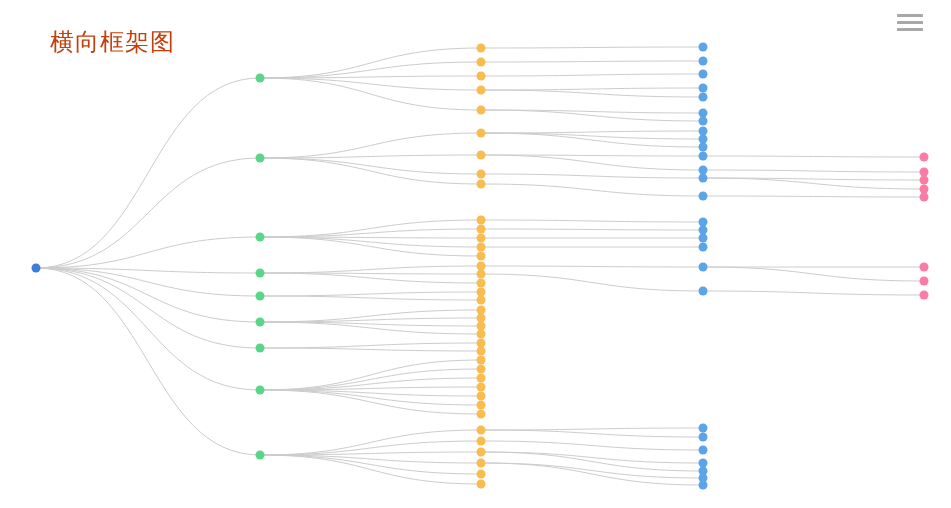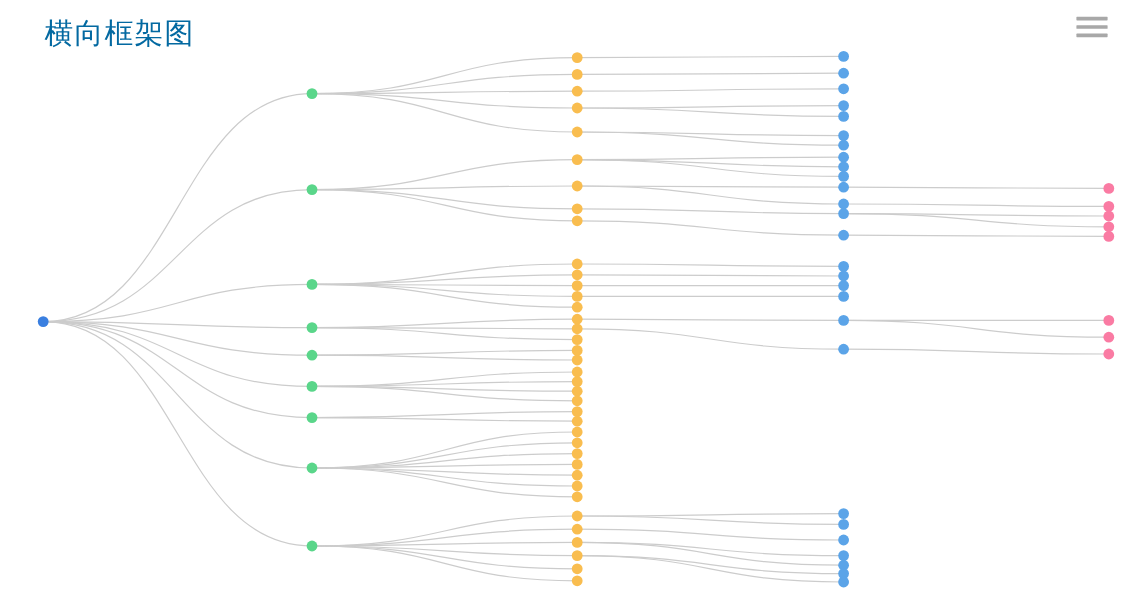--- a/index.html
+++ b/index.html
@@ -18,25 +18,25 @@
     position: relative;
     width: 951px;
     height: 508px;
     background: #ffffff;
   }
   #chart-title {
     position: absolute;
     left: 32px;
     top: 8px;
     font-size: 24px;
-    color: #0369a1;
+    color: #c2410c;
     font-weight: normal;
     letter-spacing: 1px;
     line-height: 32px;
-    margin: 5px;
+    margin: 18px;
     user-select: none;
   }
   #toolbox {
     position: absolute;
     right: 28px;
     top: 12px;
     width: 26px;
     height: 22px;
     cursor: pointer;
   }

